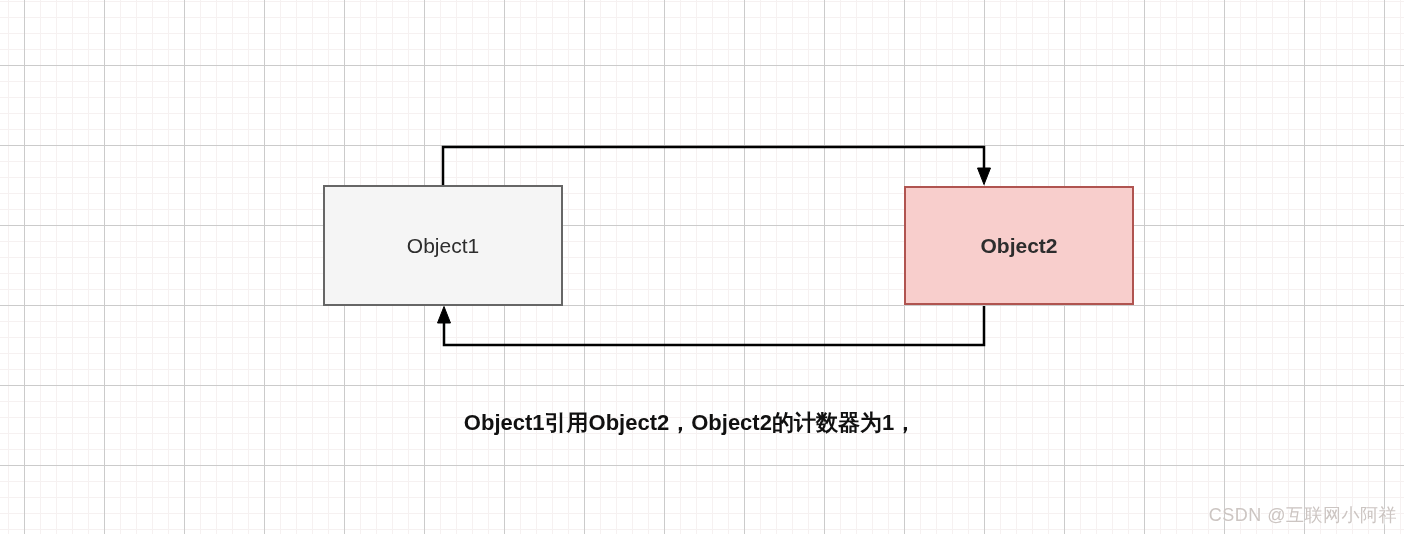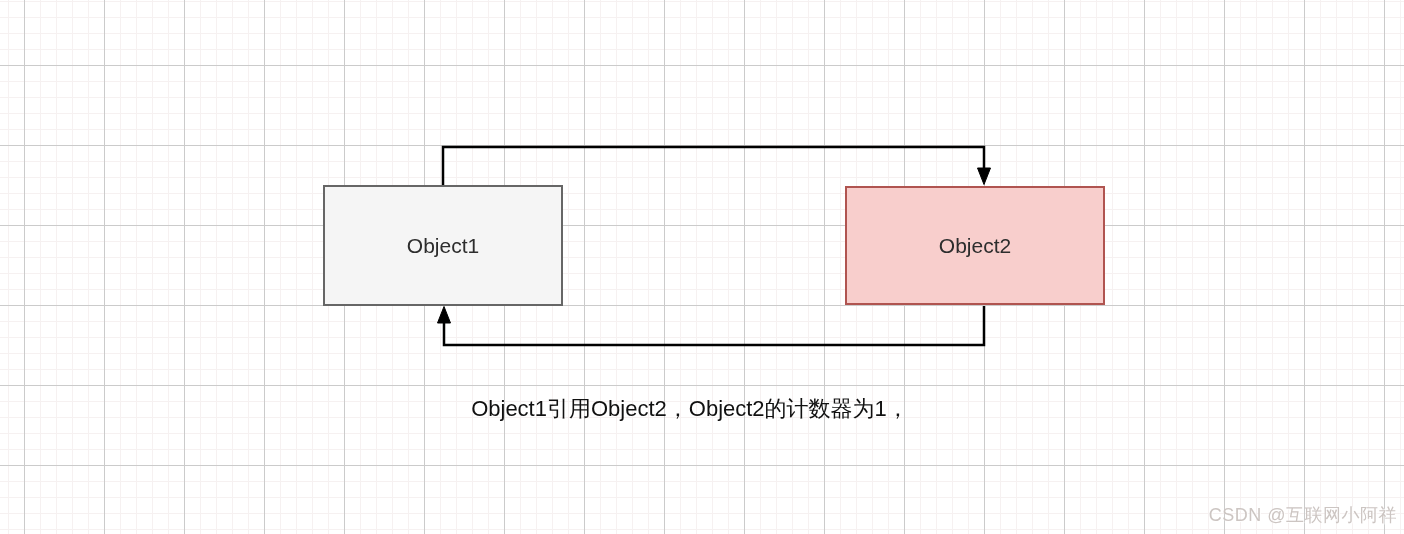--- a/index.html
+++ b/index.html
@@ -47,34 +47,36 @@
     font-size: 21px;
     color: #2d2d2d;
   }
   .node1 {
     left: 323px; top: 185px;
     width: 240px; height: 121px;
     background: #f5f5f5;
     border: 2px solid #666666;
   }
   .node2 {
-    left: 845px; top: 186px;
-    width: 260px; height: 119px;
+    left: 904px; top: 186px;
+    width: 230px; height: 119px;
     background: #f8cecc;
     border: 2px solid #b05450;
+    font-weight: bold;
   }
 
   .caption {
     position: absolute;
-    left: 140px; top: 394px;
+    left: 140px; top: 408px;
     width: 1100px;
     text-align: center;
     font-size: 22px;
     line-height: 30px;
     color: #111111;
+    font-weight: bold;
   }
 
   .watermark {
     position: absolute;
     top: 503px;
     right: 7px;
     font-size: 18px;
     letter-spacing: 0.5px;
     color: #ccc5c2;
     text-shadow: 1px 1px 0 #ffffff;

